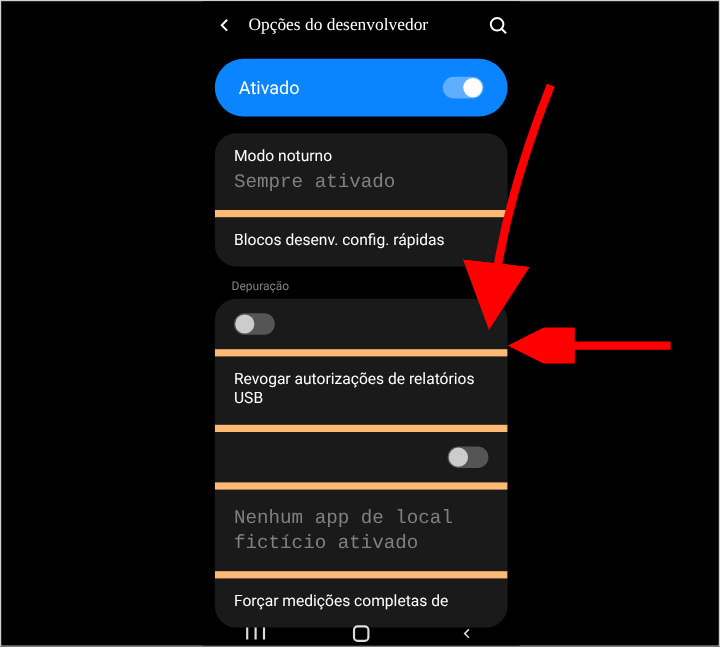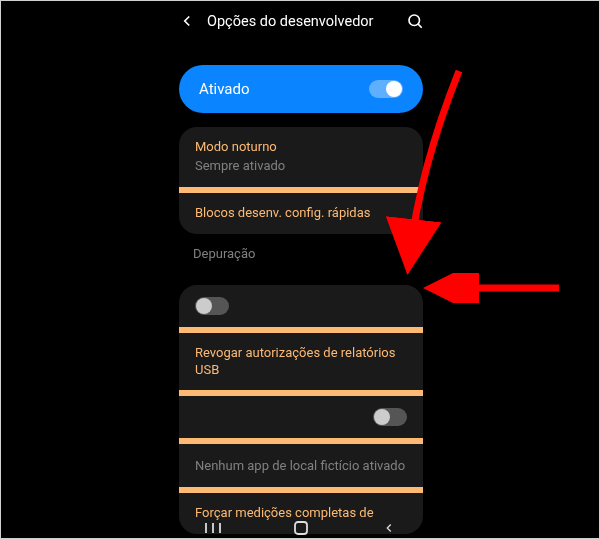--- a/index.html
+++ b/index.html
@@ -32,20 +32,21 @@
       left: 168px;
       width: 264px;
       height: 539px;
       background: #000;
     }
     .header {
       display: flex;
       align-items: center;
       padding: 10px 8px 12px 8px;
       gap: 10px;
+      font-family: Liberation Serif, serif;
     }
     .back-icon {
       width: 20px;
       height: 20px;
       display: flex;
       align-items: center;
       justify-content: center;
     }
     .header-title {
       flex: 1;
@@ -54,21 +55,21 @@
       color: #fff;
     }
     .search-icon {
       width: 20px;
       height: 20px;
       display: flex;
       align-items: center;
       justify-content: center;
     }
     .main-toggle {
-      margin: 22px 10px 14px 10px;
+      margin: 6px 10px 14px 10px;
       background: #0a84ff;
       border-radius: 30px;
       padding: 15px 20px;
       display: flex;
       align-items: center;
       justify-content: space-between;
     }
     .main-toggle-label {
       font-size: 15px;
       font-weight: 400;
@@ -114,33 +115,34 @@
       gap: 12px;
     }
     .row + .row {
       border-top: 6px solid #fdba74;
     }
     .row-content {
       flex: 1;
     }
     .row-title {
       font-size: 13px;
-      color: #fdba74;
+      color: #ffffff;
       line-height: 1.3;
     }
     .row-sub {
-      font-size: 13px;
+      font-size: 16px;
       color: #808080;
       line-height: 1.3;
       margin-top: 2px;
+      font-family: Liberation Mono, monospace;
     }
     .section-header {
-      font-size: 13px;
+      font-size: 10px;
       color: #808080;
-      padding: 0 24px 24px 24px;
+      padding: 0 24px 4px 24px;
     }
     .nav-bar {
       position: absolute;
       bottom: 0;
       left: 0;
       width: 100%;
       height: 30px;
       display: flex;
       align-items: center;
       justify-content: space-around;

